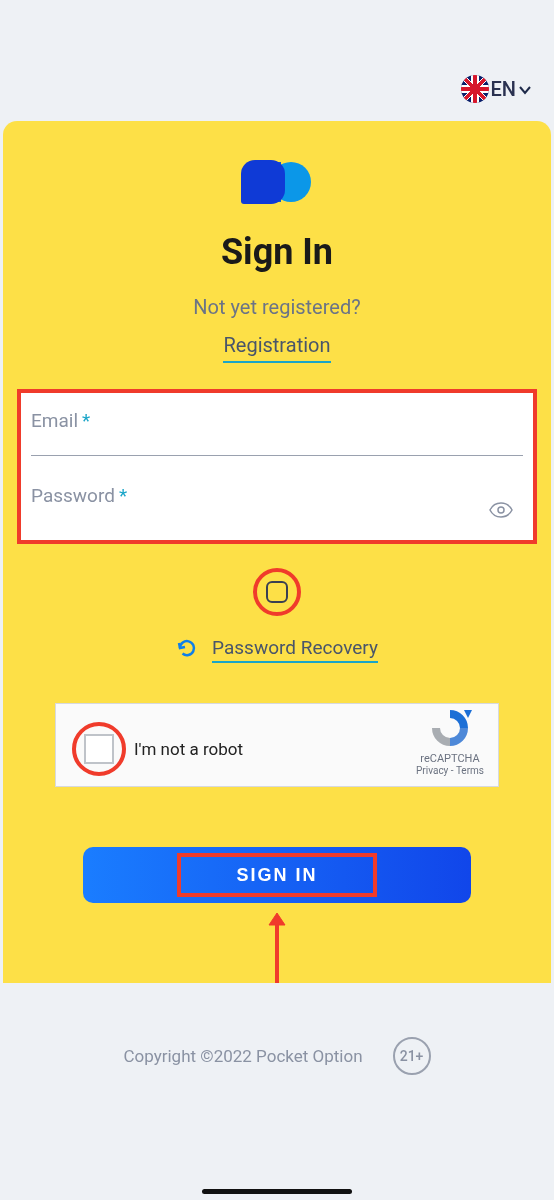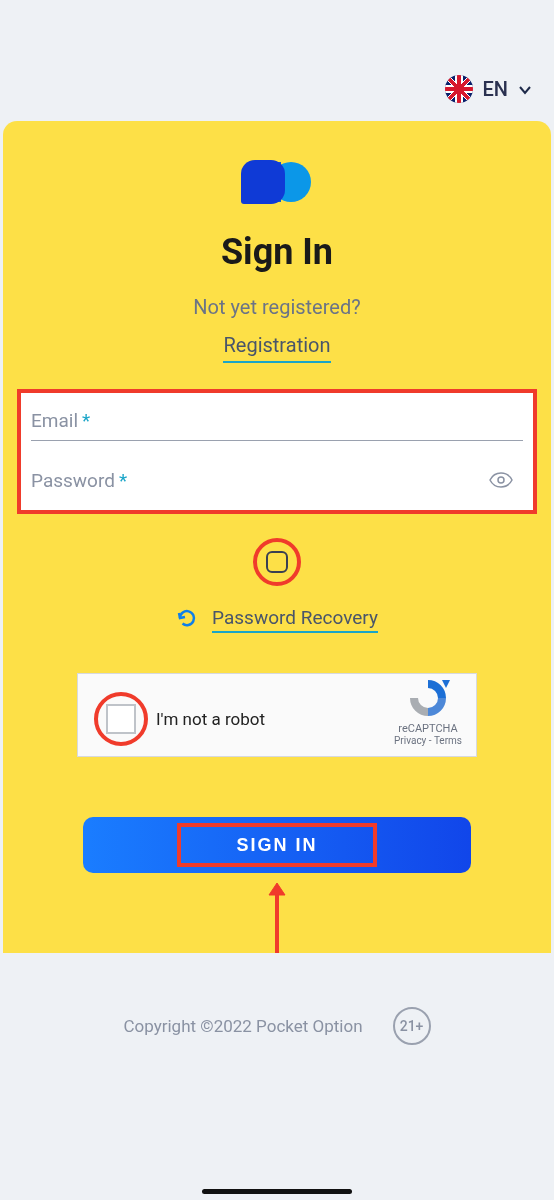--- a/index.html
+++ b/index.html
@@ -10,21 +10,21 @@
       font-family: -apple-system, BlinkMacSystemFont, "Segoe UI", Roboto, sans-serif;
       overflow: hidden;
       position: relative;
     }
     .top-spacer { height: 75px; }
     .lang-row {
       display: flex;
       justify-content: flex-end;
       align-items: center;
       padding: 0 22px 18px 0;
-      gap: 10px;
+      gap: 2px;
     }
     .flag {
       width: 28px; height: 28px;
       border-radius: 50%;
       background: #0a1f6a;
       position: relative;
       overflow: hidden;
       display: inline-block;
     }
     .flag::before, .flag::after {
@@ -76,21 +76,21 @@
     .subtext { text-align: center; color: #6b7486; font-size: 20px; margin-bottom: 14px; }
     .reg-row { text-align: center; margin-bottom: 26px; }
     .reg-link { color: #49556a; font-size: 20px; border-bottom: 2px solid #1aa5c8; padding-bottom: 4px; display: inline-block; }
 
     .field-box {
       border: 4px solid #f03b2b;
       background:#fff;
       margin: 0 -6px 24px -6px;
       padding: 8px 10px 10px 10px;
     }
-    .field { position: relative; border-bottom: 1px solid #9aa1af; padding: 8px 0 8px 0; }
+    .field { position: relative; border-bottom: 1px solid #9aa1af; padding: 8px 0 23px 0; }
     .field:last-child { border-bottom: none; padding-top: 28px; }
     .field-label { color: #8a92a3; font-size: 19px; }
     .field-label .star { color: #1aa5c8; margin-left: 4px; }
     .eye-icon { position: absolute; right: 10px; bottom: 8px; }
     .eye-icon svg { stroke:#8a92a3; fill:none; stroke-width:1.5; }
 
     .remember-row { display:flex; justify-content:center; align-items:center; margin-bottom:20px; gap:4px; }
     .remember-circle {
       width:48px; height:48px; border:4px solid #f03b2b; border-radius:50%;
       display:flex; align-items:center; justify-content:center;
@@ -98,21 +98,21 @@
     .checkbox-square {
       width:22px; height:22px; border:2px solid #3a4052; border-radius:6px;
     }
     .remember-label { color:#6b7486; font-size:19px; }
 
     .recovery-row { display:flex; justify-content:center; align-items:center; gap:14px; margin-bottom:40px; }
     .refresh-icon svg { stroke:#0f7fe8; fill:none; stroke-width:2.5; }
     .recovery-link { color:#49556a; font-size:19px; border-bottom:2px solid #1aa5c8; padding-bottom:2px; }
 
     .captcha {
-      width: 400px; margin: 0 auto 60px auto;
+      width: 444px; margin: 0 auto 60px auto;
       border:1px solid #d7d9de; background:#fafafa;
       padding: 18px 16px 10px 16px;
       display:flex; align-items:center; position:relative;
     }
     .captcha-circle {
       width:54px; height:54px; border:4px solid #f03b2b; border-radius:50%;
       display:flex; align-items:center; justify-content:center; margin-right:8px;
     }
     .captcha-box { width:30px; height:30px; border:2px solid #bfc3c9; background:#fff; }
     .captcha-label { color:#222; font-size:17px; }

